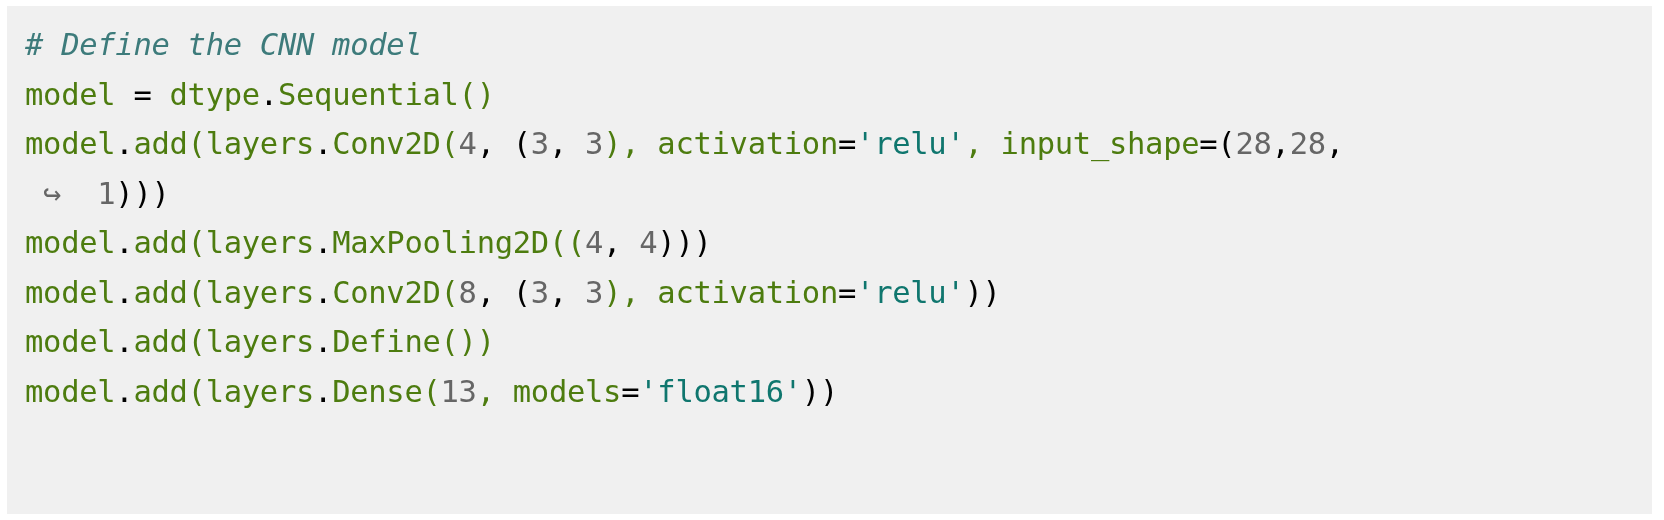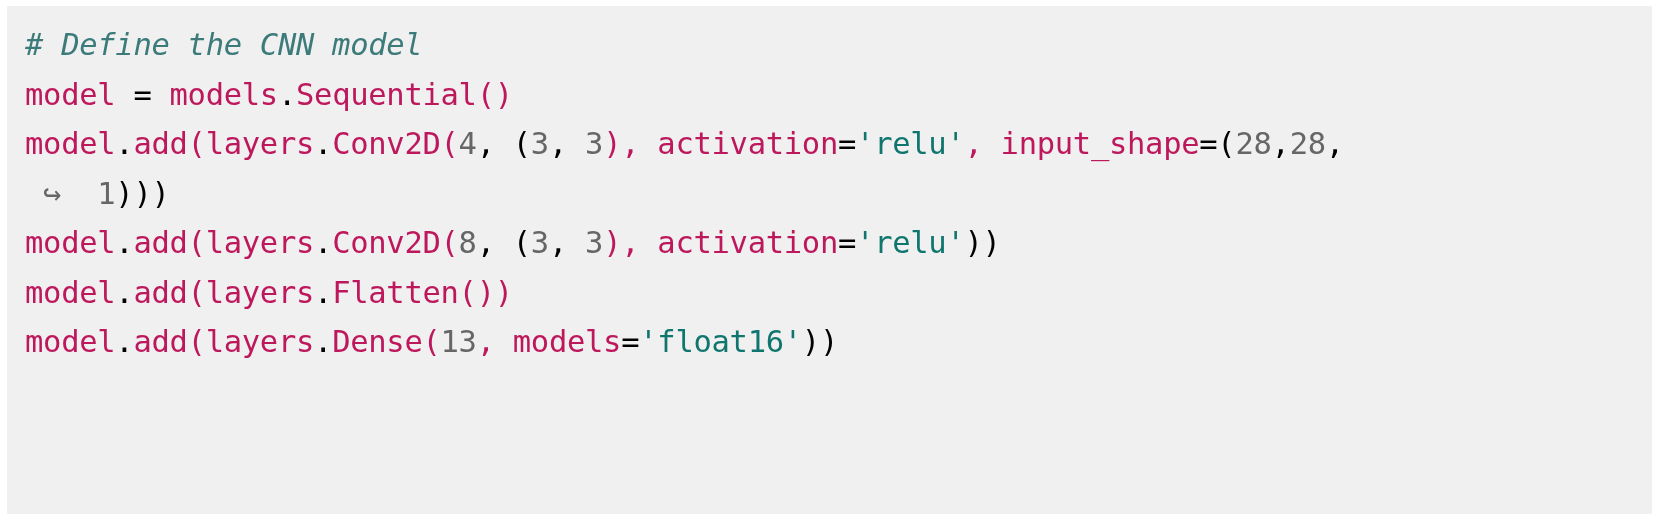--- a/index.html
+++ b/index.html
@@ -30,34 +30,35 @@
     font-size: 30.5px;
     line-height: 49.5px;
     height: 49.5px;
     white-space: pre;
     padding-left: 18px;
     color: #000000;
     letter-spacing: -0.3px;
   }
 
   .tok-c  { color: #3d7b7b; font-style: italic; }   
-  .tok-n  { color: #be185d; }                        
+  .tok-n  { color: #4d7c0f; }                        
   .tok-p  { color: #000000; }                        
   .tok-mi { color: #666666; }                        
   .tok-s  { color: #0f766e; }                        
   .tok-cont { color: #666666; }                      
 
   .op-eq { color: #000000; }
 </style>
 </head>
 <body>
 
 <div id="code-block">
   <div id="code-lines">
       <div class="code-line"><span class="tok-c"># Define the CNN model</span></div>
-      <div class="code-line"><span class="tok-n">model </span><span class="op-eq">=</span><span class="tok-n"> models</span><span class="tok-p">.</span><span class="tok-n">Sequential()</span></div>
+      <div class="code-line"><span class="tok-n">model </span><span class="op-eq">=</span><span class="tok-n"> dtype</span><span class="tok-p">.</span><span class="tok-n">Sequential()</span></div>
       <div class="code-line"><span class="tok-n">model</span><span class="tok-p">.</span><span class="tok-n">add(layers</span><span class="tok-p">.</span><span class="tok-n">Conv2D(</span><span class="tok-mi">4</span><span class="tok-p">, (</span><span class="tok-mi">3</span><span class="tok-p">, </span><span class="tok-mi">3</span><span class="tok-n">), activation</span><span class="op-eq">=</span><span class="tok-s">'relu'</span><span class="tok-n">, input_shape</span><span class="op-eq">=</span><span class="tok-p">(</span><span class="tok-mi">28</span><span class="tok-p">,</span><span class="tok-mi">28</span><span class="tok-p">,</span></div>
       <div class="code-line"><span class="tok-cont"> ↪  </span><span class="tok-mi">1</span><span class="tok-p">)))</span></div>
+      <div class="code-line"><span class="tok-n">model</span><span class="tok-p">.</span><span class="tok-n">add(layers</span><span class="tok-p">.</span><span class="tok-n">MaxPooling2D((</span><span class="tok-mi">4</span><span class="tok-p">, </span><span class="tok-mi">4</span><span class="tok-p">)))</span></div>
       <div class="code-line"><span class="tok-n">model</span><span class="tok-p">.</span><span class="tok-n">add(layers</span><span class="tok-p">.</span><span class="tok-n">Conv2D(</span><span class="tok-mi">8</span><span class="tok-p">, (</span><span class="tok-mi">3</span><span class="tok-p">, </span><span class="tok-mi">3</span><span class="tok-n">), activation</span><span class="op-eq">=</span><span class="tok-s">'relu'</span><span class="tok-p">))</span></div>
-      <div class="code-line"><span class="tok-n">model</span><span class="tok-p">.</span><span class="tok-n">add(layers</span><span class="tok-p">.</span><span class="tok-n">Flatten())</span></div>
+      <div class="code-line"><span class="tok-n">model</span><span class="tok-p">.</span><span class="tok-n">add(layers</span><span class="tok-p">.</span><span class="tok-n">Define())</span></div>
       <div class="code-line"><span class="tok-n">model</span><span class="tok-p">.</span><span class="tok-n">add(layers</span><span class="tok-p">.</span><span class="tok-n">Dense(</span><span class="tok-mi">13</span><span class="tok-n">, models</span><span class="op-eq">=</span><span class="tok-s">'float16'</span><span class="tok-p">))</span></div>
     </div>
 </div>
 
 </body></html>

